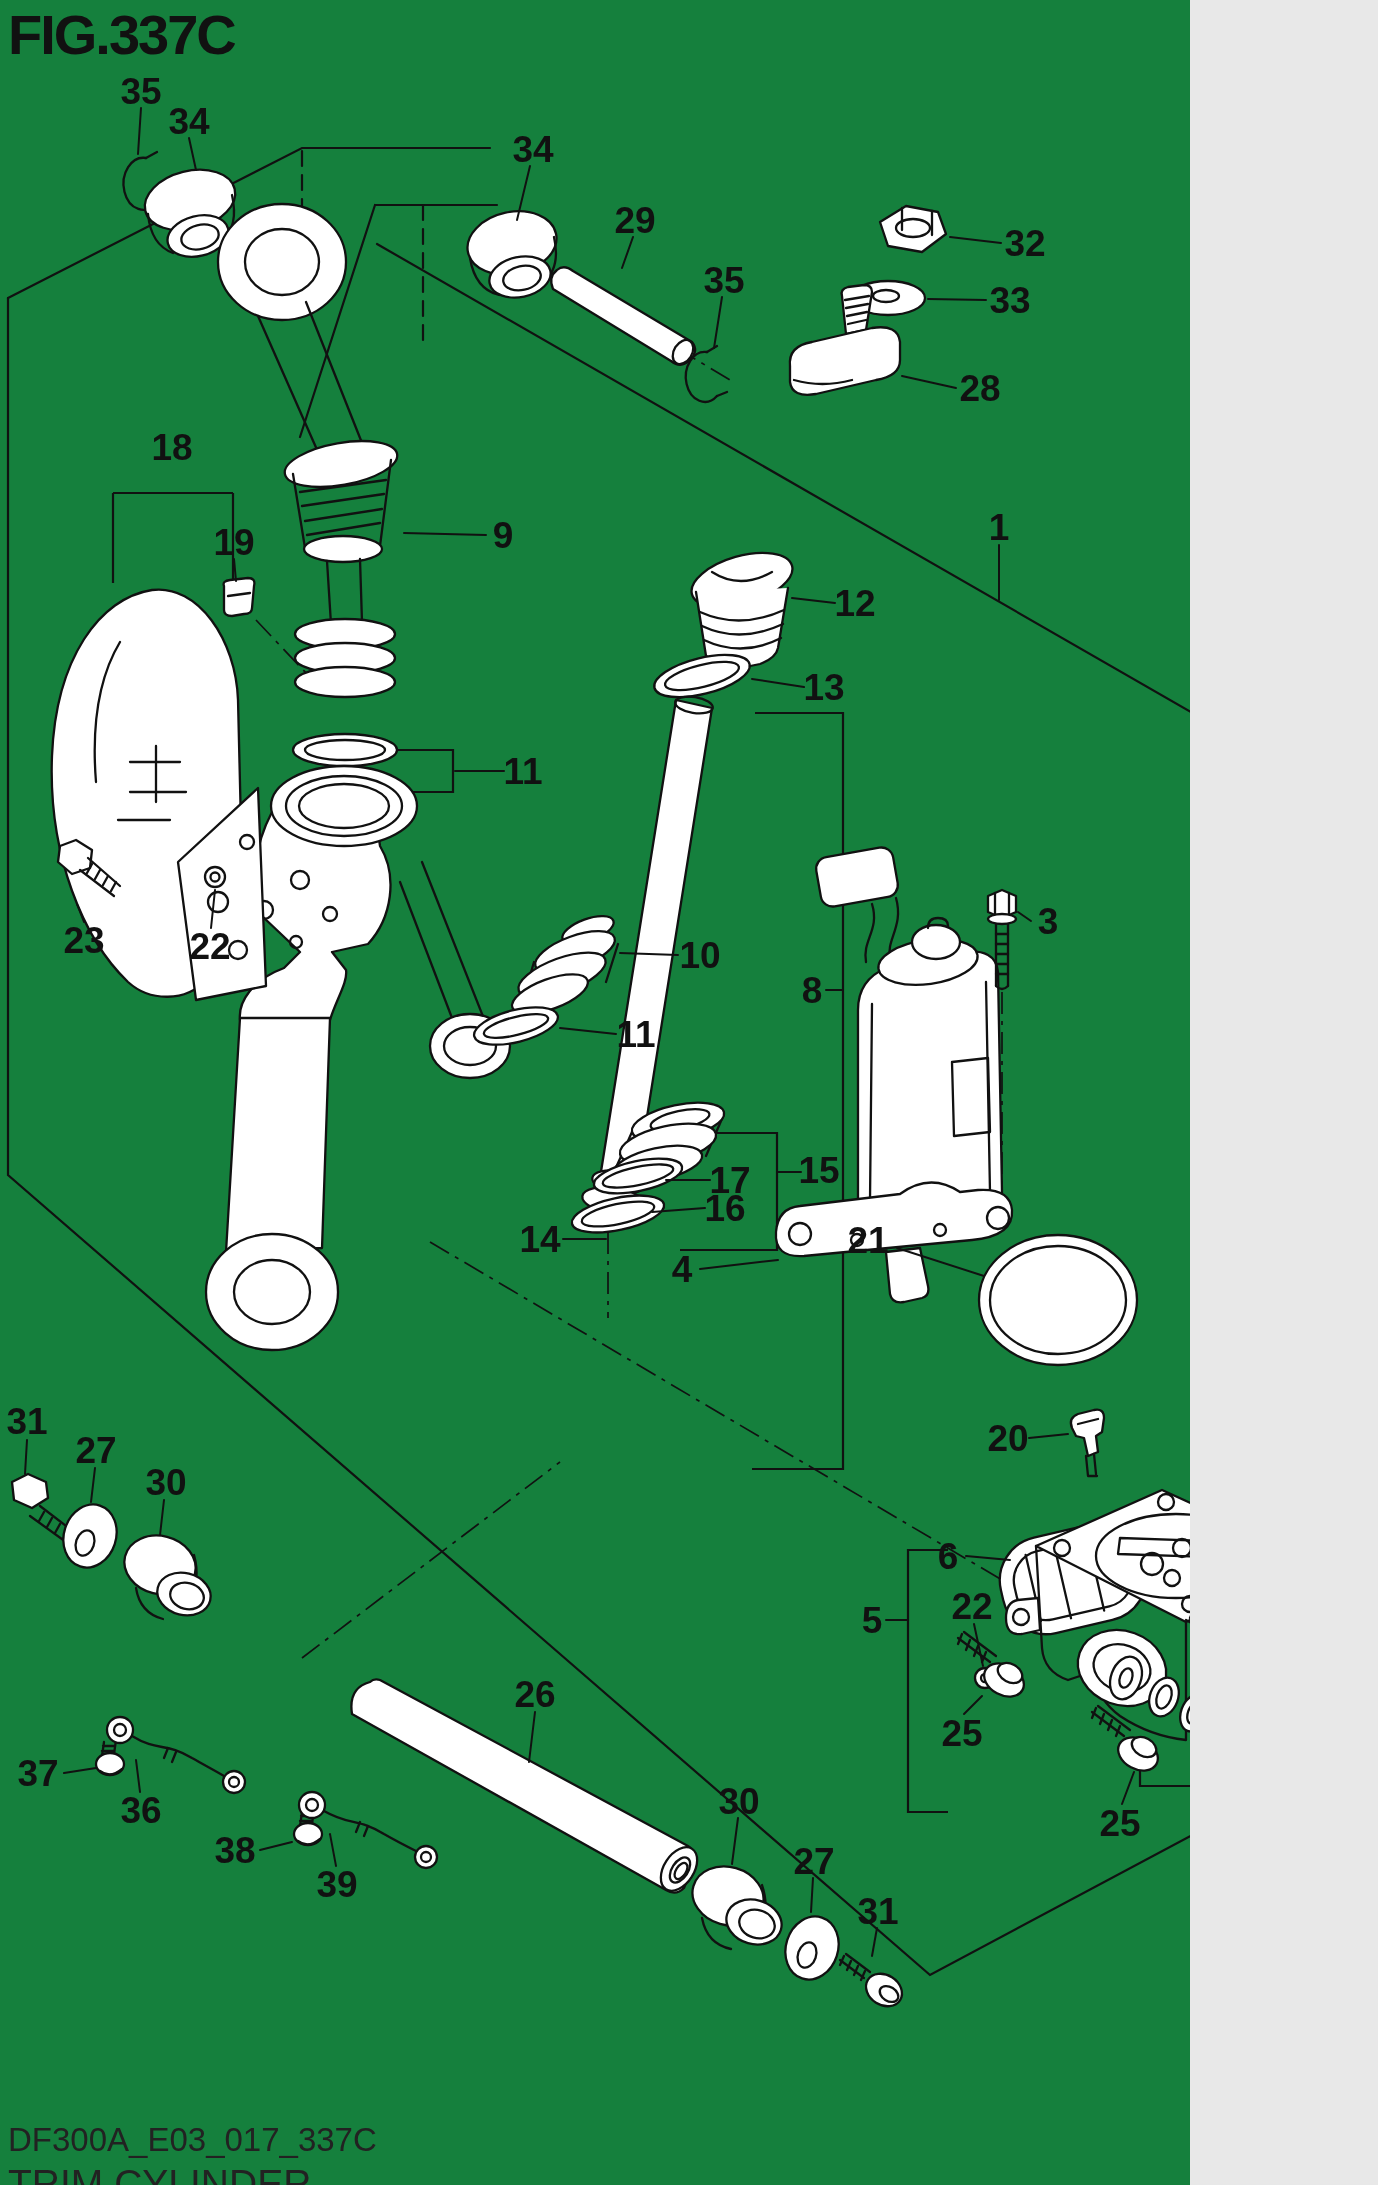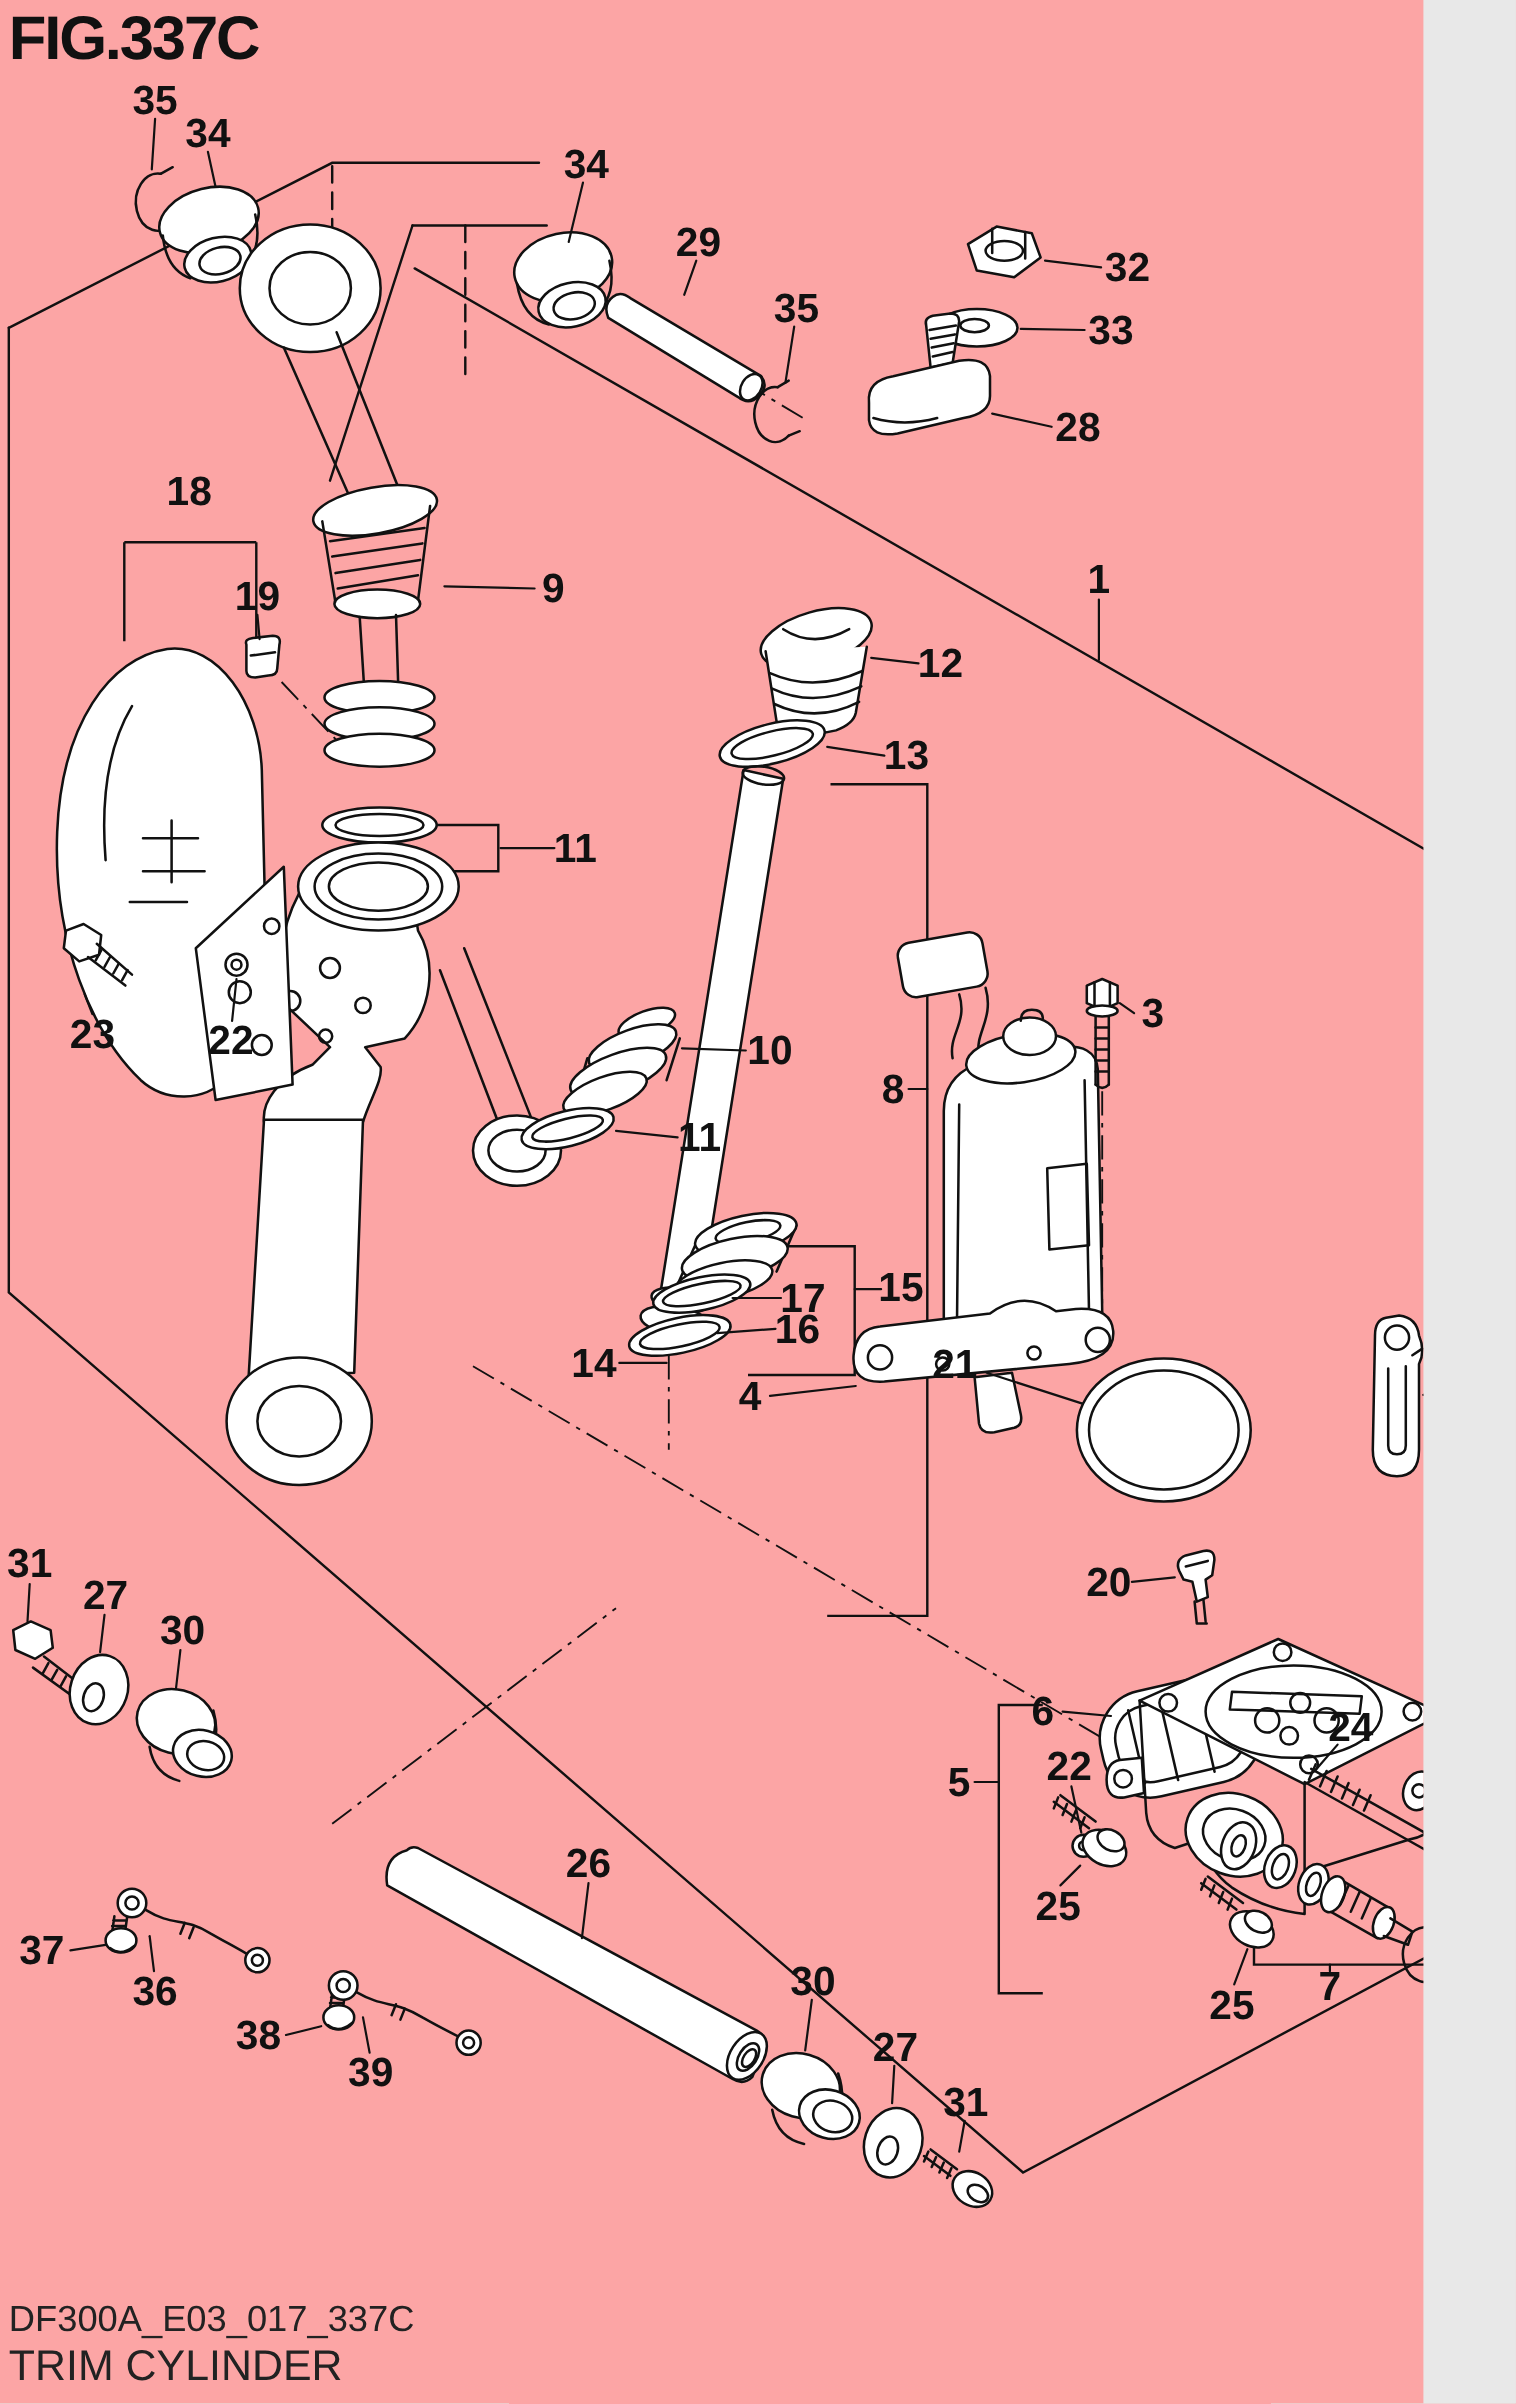--- a/index.html
+++ b/index.html
@@ -1,21 +1,21 @@
 <!DOCTYPE html>
 <html><head>
 <meta charset="utf-8">
 <style>
   html,body{margin:0;padding:0;background:#e8e8e8;}
-  .page{position:relative;width:1294px;height:2185px;background:#fca5a5;overflow:hidden;
+  .page{position:relative;width:1190px;height:2185px;background:#15803d;overflow:hidden;
         font-family:"Liberation Sans", sans-serif;}
   .fig-title{position:absolute;left:8px;top:2px;font-size:56px;font-weight:800;
              letter-spacing:-2px;color:#111;white-space:nowrap;}
   .footer{position:absolute;left:8px;top:2088px;color:#222;line-height:1.22;}
-  .footer .code{font-size:33px;font-weight:500;letter-spacing:0px;}
+  .footer .code{font-size:33px;font-weight:500;letter-spacing:0px;margin-top:32px;}
   .footer .caption{font-size:39px;font-weight:500;}
   svg{position:absolute;left:0;top:0;}
   .lbl{font-family:"Liberation Sans", sans-serif;font-size:37px;font-weight:700;fill:#111;}
 </style>
 </head>
 <body>
 
 <div class="page">
   <div class="fig-title">FIG.337C</div>
 

